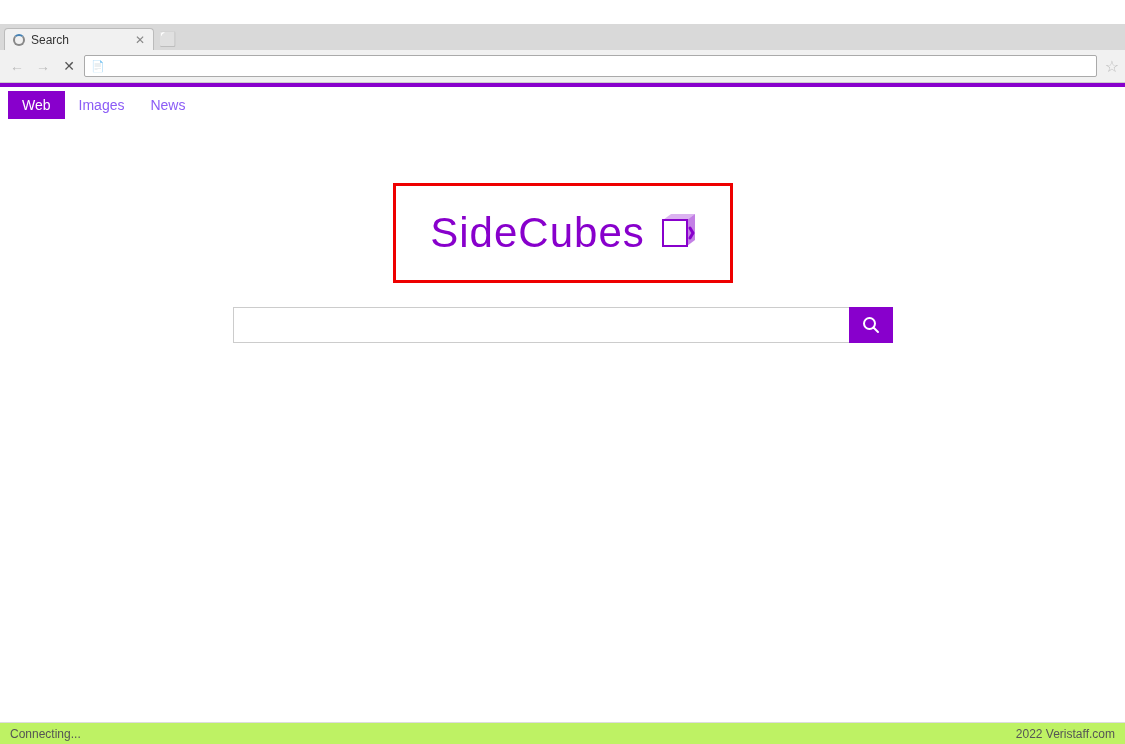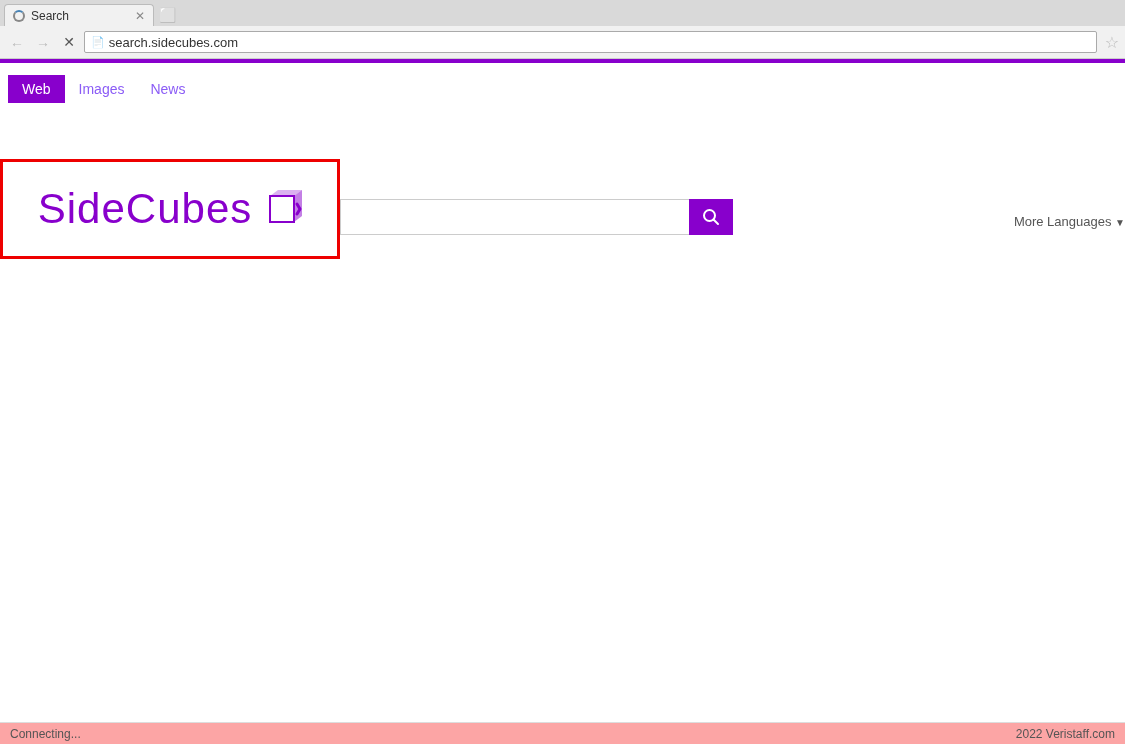--- a/index.html
+++ b/index.html
@@ -2,20 +2,21 @@
 <html><head>
   <meta charset="utf-8">
   <style>
     * { margin: 0; padding: 0; box-sizing: border-box; }
     body { font-family: Arial, sans-serif; background: #fff; width: 1125px; height: 744px; overflow: hidden; position: relative; }
 
     
     .browser-chrome {
       background: #7f1d1d;
       border-bottom: 1px solid #ccc;
+      margin-top: 24px;
     }
 
     
     .tab-bar {
       display: flex;
       align-items: center;
       height: 26px;
       background: #d9d9d9;
       padding: 4px 0 0 4px;
     }
@@ -123,41 +124,42 @@
 
     
     .accent-bar {
       height: 4px;
       background: #8800cc;
     }
 
     
     .nav-tabs {
       display: flex;
-      align-items: flex-start;
-      padding: 12px 8px;
+      align-items: flex-end;
+      padding: 4px 8px;
       height: 36px;
       gap: 2px;
     }
     .nav-tab {
       padding: 6px 12px;
       font-size: 14px;
       cursor: pointer;
       color: #8b5cf6;
       text-decoration: none;
     }
     .nav-tab.active {
       background: #8800cc;
       color: #fff;
       padding: 6px 14px;
     }
 
     
     .main-content {
       display: flex;
+      flex-direction: column;
       align-items: center;
       padding-top: 60px;
     }
 
     
     .logo-box {
       border: 3px solid #e00;
       padding: 10px 30px;
       margin-bottom: 24px;
       display: flex;
@@ -219,21 +221,21 @@
       font-size: 10px;
     }
 
     
     .status-bar {
       position: absolute;
       bottom: 0;
       left: 0;
       right: 0;
       height: 22px;
-      background: #fca5a5;
+      background: #bef264;
       border-top: 1px solid #ddd;
       display: flex;
       align-items: center;
       justify-content: space-between;
       padding: 0 10px;
       font-size: 12px;
       color: #555;
     }
 
     
@@ -255,21 +257,20 @@
     </div>
     <div class="new-tab-btn">⬜</div>
   </div>
 
   <div class="address-bar-row">
     <div class="nav-btn disabled">←</div>
     <div class="nav-btn disabled">→</div>
     <div class="nav-btn close-btn">✕</div>
     <div class="address-input-wrap">
       <span class="page-icon">📄</span>
-      <span class="address-text">search.sidecubes.com</span>
     </div>
     <span class="star-btn">☆</span>
   </div>
 </div>
 
 <div class="accent-bar"></div>
 
 <div class="nav-tabs">
   <a class="nav-tab active">Web</a>
   <a class="nav-tab">Images</a>
@@ -299,22 +300,19 @@
   <div class="search-bar-wrap">
     <input class="search-input" type="text" placeholder="" style="">
     <button class="search-btn">
       <svg width="18" height="18" viewBox="0 0 18 18" fill="none" xmlns="http://www.w3.org/2000/svg">
         <circle cx="7.5" cy="7.5" r="5.5" stroke="white" stroke-width="2"></circle>
         <line x1="11.5" y1="11.5" x2="16" y2="16" stroke="white" stroke-width="2" stroke-linecap="round"></line>
       </svg>
     </button>
   </div>
 
-  <div class="more-languages">
-    <span>More Languages</span> <span class="arrow">▼</span>
-  </div>
 
 </div>
 
 <div class="status-bar">
   <span>Connecting...</span>
   <span>2022 Veristaff.com</span>
 </div>
 
 </body></html>

